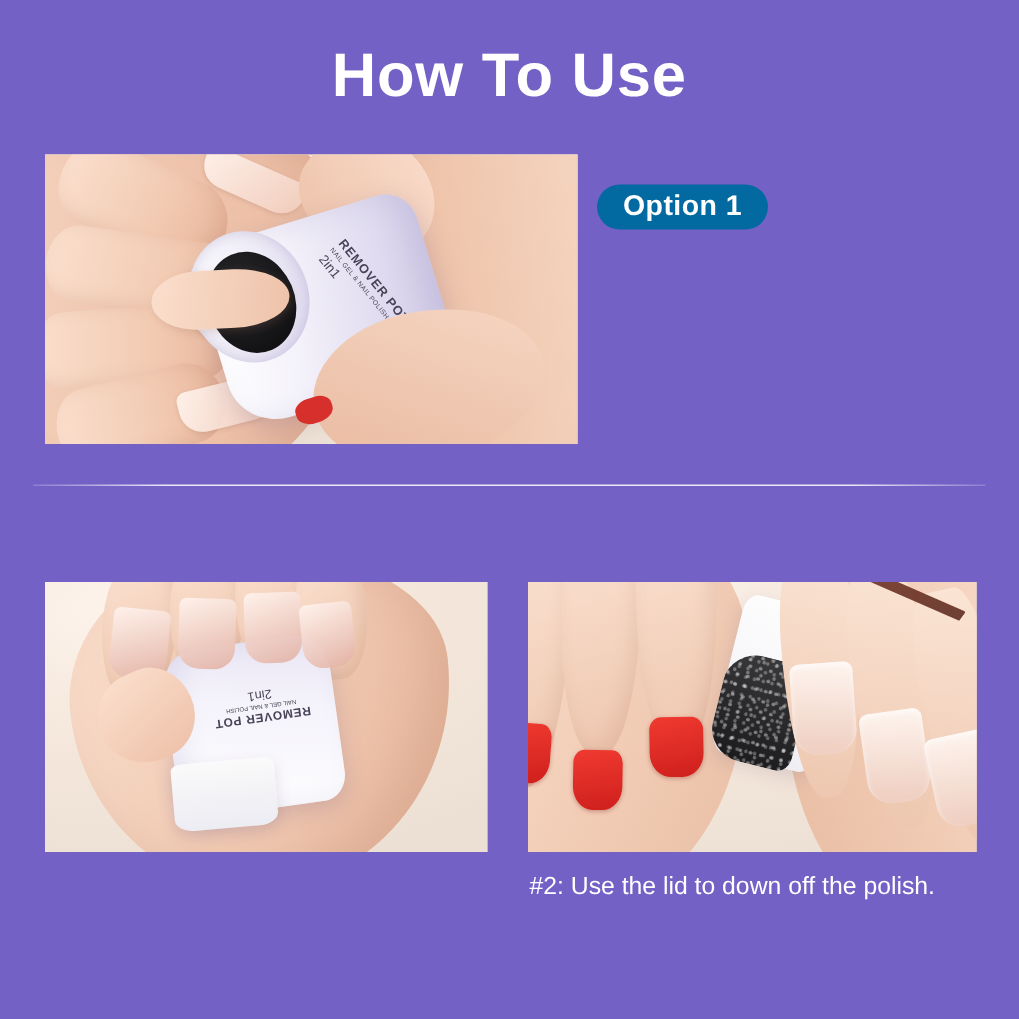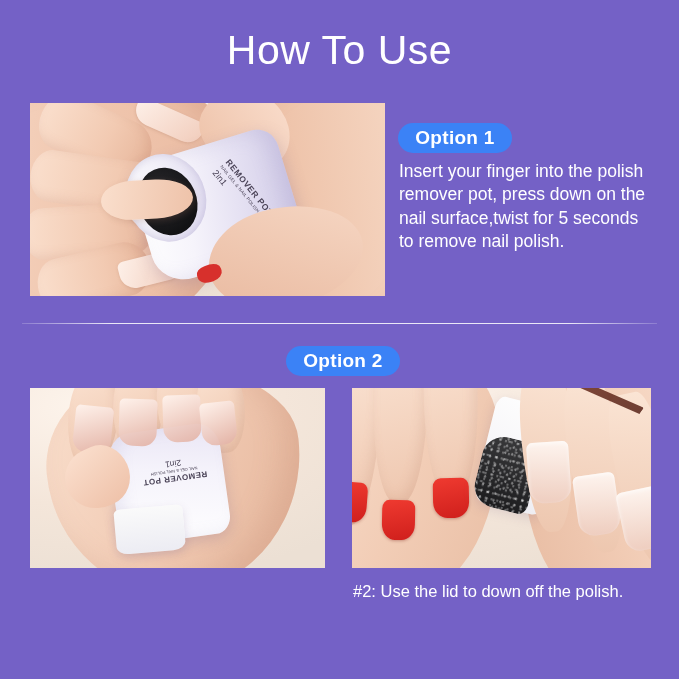--- a/index.html
+++ b/index.html
@@ -21,29 +21,29 @@
 
   
   #page-title {
     position: absolute;
     left: 0;
     top: 28px;
     width: 679px;
     text-align: center;
     color: #ffffff;
     font-size: 41px;
-    font-weight: normal;
+    font-weight: bold;
     letter-spacing: 0.5px;
     line-height: 1.1;
   }
 
   
   .badge {
     position: absolute;
-    background: #3b82f6;
+    background: #0369a1;
     color: #ffffff;
     font-weight: bold;
     border-radius: 999px;
     display: flex;
     align-items: center;
     justify-content: center;
     letter-spacing: 0.3px;
   }
   #badge-option-1 {
     left: 398px;
@@ -482,25 +482,23 @@
           <div class="l3">2in1</div>
         </div>
       </div>
       <div class="fingertip-in"></div>
       <div class="grip"></div>
       <div class="red-nail"></div>
     </div>
   </div>
 
   <div class="badge" id="badge-option-1">Option 1</div>
-  <div class="copy" id="option1-text">Insert your finger into the polish remover pot, press down on the nail surface,twist for 5 seconds to remove nail polish.</div>
 
   <div id="section-divider"></div>
 
-  <div class="badge" id="badge-option-2">Option 2</div>
 
   <div class="photo" id="photo-bottom-left">
     <div class="photo-inner">
       <div class="backdrop"></div>
       <div class="palm"></div>
       <div class="fingr g1"></div>
       <div class="fingr g2"></div>
       <div class="fingr g3"></div>
       <div class="fingr g4"></div>
       <div class="pot2">

